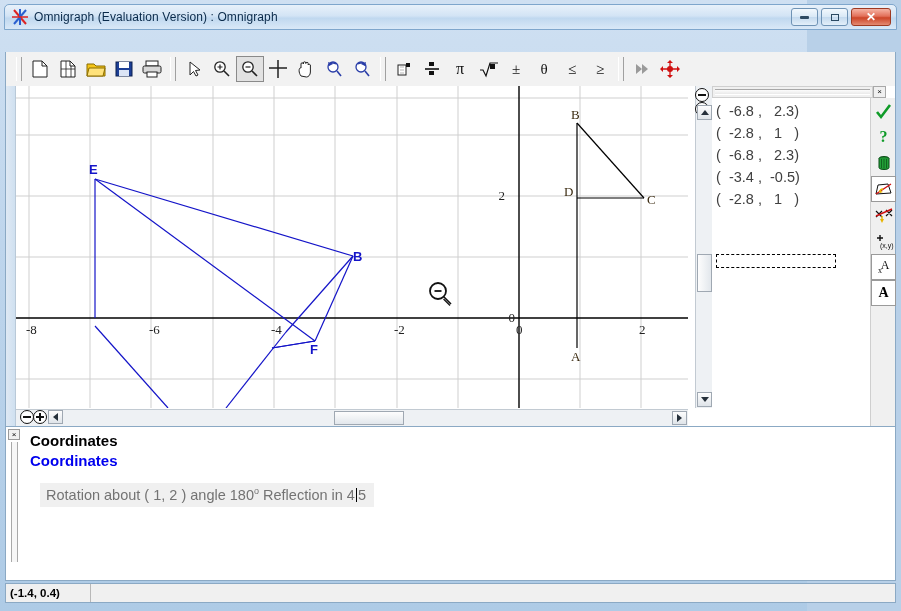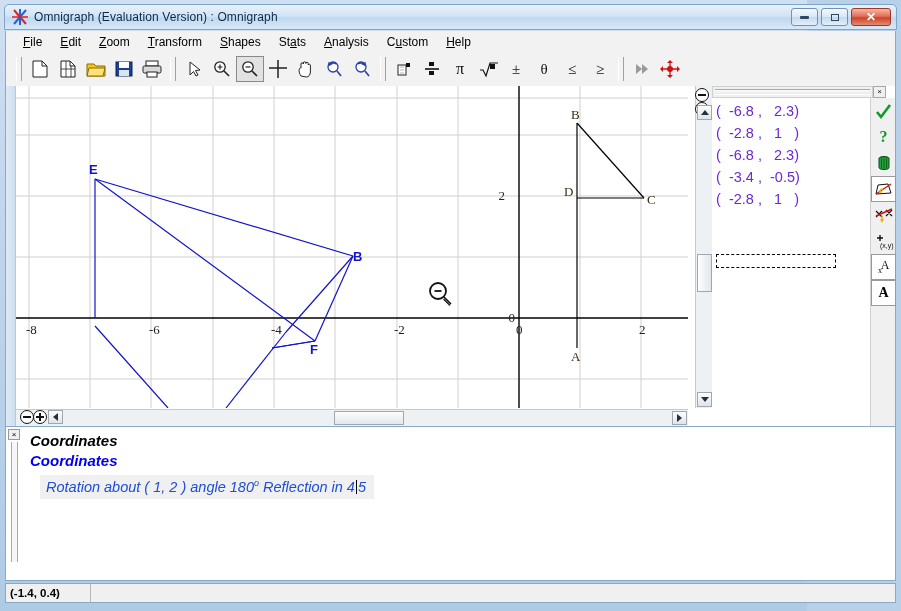--- a/index.html
+++ b/index.html
@@ -125,21 +125,21 @@
   }
   .cp-rail { flex:1; height:6px; border-top:1px solid #a8a8a8; border-bottom:1px solid #ffffff;
     background: linear-gradient(180deg,#fcfcfc,#e9e9e9); }
   #cp-close {
     position:absolute; left:161px; top:0; width:13px; height:12px;
     background:#f0f0f0; border:1px solid #a8a8a8;
     font-size:8px; line-height:10px; text-align:center; color:#111; font-family:"Liberation Sans",sans-serif;
   }
   #cp-list { position:absolute; left:4px; top:14px; width:128px; }
   .cp-row {
-    font-family:"Liberation Sans", sans-serif; font-size: 14.5px; color:#6d28d9;
+    font-family:"Liberation Sans", sans-serif; font-size: 14.5px; color:#404040;
     height: 22px; line-height:22px; white-space: pre;
   }
   #cp-editbox {
     position:absolute; left:4px; top:168px; width:120px; height:14px;
     border: 1px dashed #000;
   }
   #cp-tools {
     position:absolute; right:0; top:12px; width:25px; bottom:0;
     background:#f0f0f0; border-left:1px solid #cfcfcf;
   }
@@ -149,26 +149,26 @@
   
   #bottompanel {
     position:absolute; left:5px; top:426px; width:891px; height:155px;
     background:#ffffff; border:1px solid #8ba9c4;
   }
   #bp-gutter { position:absolute; left:0; top:0; width:22px; height:153px; background:#ffffff; }
   #bp-close { position:absolute; left:2px; top:2px; width:12px; height:11px;
     background:#f0f0f0; border:1px solid #999; font-size:8px; line-height:9px; text-align:center;}
   #bp-rail { position:absolute; left:5px; top:15px; width:7px; height:120px;
      border-left:1px solid #a9a9a9; border-right:1px solid #a9a9a9; background:#f7f7f7;}
-  #bp-body { position:absolute; left:24px; top:4px; right:2px; bottom:2px;font-style:italic; }
+  #bp-body { position:absolute; left:24px; top:4px; right:2px; bottom:2px; }
   .bp-h1 { font-size:15px; font-weight:bold; color:#000; line-height:20px; }
   .bp-h2 { font-size:15px; font-weight:bold; color:#0000ee; line-height:20px; }
   .bp-line {
-    margin-top: 4px; margin-left: 10px; display:inline-block;
-    background:#f0f0f0; color:#1d4ed8; font-size:14.5px; padding: 3px 8px 4px 6px;
+    margin-top: 12px; margin-left: 10px; display:inline-block;
+    background:#f0f0f0; color:#737373; font-size:14.5px; padding: 3px 8px 4px 6px;
     white-space: pre;
   }
   .bp-line sup { font-size: 9px; vertical-align: super; }
   .caret { display:inline-block; width:1px; height:14px; background:#000; vertical-align:-2px; margin:0 1px;}
 
   
   #statusbar {
     position:absolute; left:5px; top:583px; width:891px; height:20px;
     background:#f0f0f0; border:1px solid #8ba9c4;
     display:flex; align-items:center;font-weight:bold;
@@ -202,31 +202,20 @@
         </div>
       <div class="wb">
           <div class="sq"></div>
         </div>
       <div class="wb close">
           <div class="xg">✕</div>
         </div>
     </div>
   </div>
 
-  <div id="menubar">
-    <div class="menu-item"><u>F</u>ile</div>
-    <div class="menu-item"><u>E</u>dit</div>
-    <div class="menu-item"><u>Z</u>oom</div>
-    <div class="menu-item"><u>T</u>ransform</div>
-    <div class="menu-item"><u>S</u>hapes</div>
-    <div class="menu-item">St<u>a</u>ts</div>
-    <div class="menu-item"><u>A</u>nalysis</div>
-    <div class="menu-item">C<u>u</u>stom</div>
-    <div class="menu-item"><u>H</u>elp</div>
-  </div>
 
   <div id="toolbar">
     <div class="tgrip"></div>
 
     <div class="tbtn">
       <svg class="ico" viewBox="0 0 22 20">
           <path d="M4 2 h9 l5 5 v11 h-14 z" fill="#fff" stroke="#222"></path>
           <path d="M13 2 v5 h5" fill="none" stroke="#222"></path>
         </svg>
     </div>

